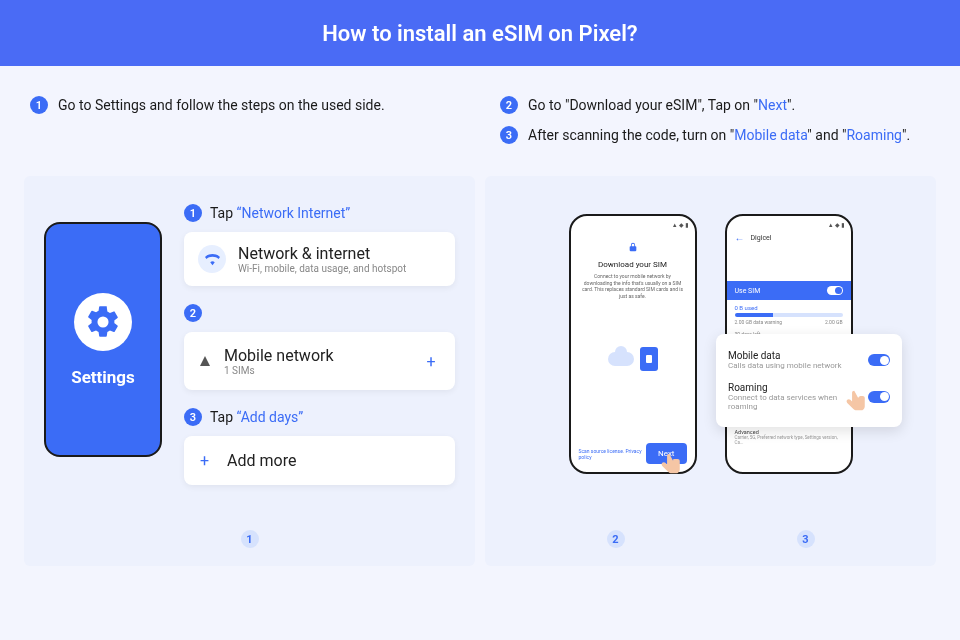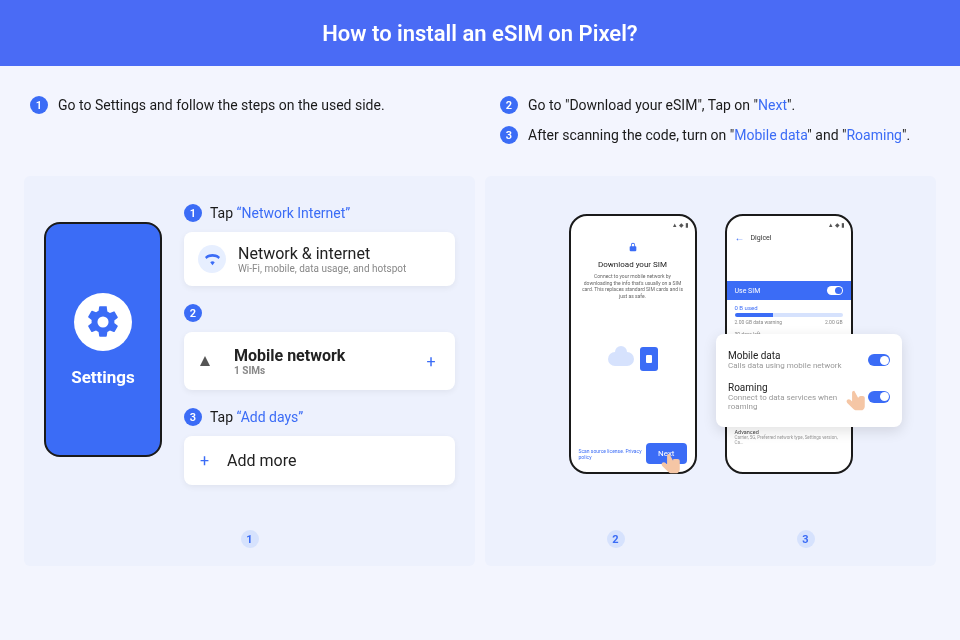--- a/index.html
+++ b/index.html
@@ -106,21 +106,21 @@
   .card .icon-circ {
     width: 28px; height: 28px; border-radius: 50%;
     background: #e7efff;
     display: flex; align-items: center; justify-content: center;
     flex-shrink: 0;
   }
   .card .icon-circ svg { width: 15px; height: 15px; fill: #3b6cf6; }
   .card-title { font-size: 16px; color: #222; }
   .card-sub { font-size: 10px; color: #888; }
   .card-mobile { justify-content: space-between; padding: 14px 14px; }
-  .card-mobile-left { display: flex; align-items: center; gap: 22px; font-weight: bold; }
+  .card-mobile-left { display: flex; align-items: center; gap: 12px; }
   .signal-ic { width: 14px; height: 12px; fill: #555; }
   .plus-box {
     width: 20px; height: 20px;
     color: #3b6cf6; font-size: 16px; font-weight: 400;
     display: flex; align-items: center; justify-content: center;
   }
   .card-add { gap: 18px; padding: 15px 16px; }
   .card-add .plus { color: #3b6cf6; font-size: 16px; }
 
   .panel-badges {

